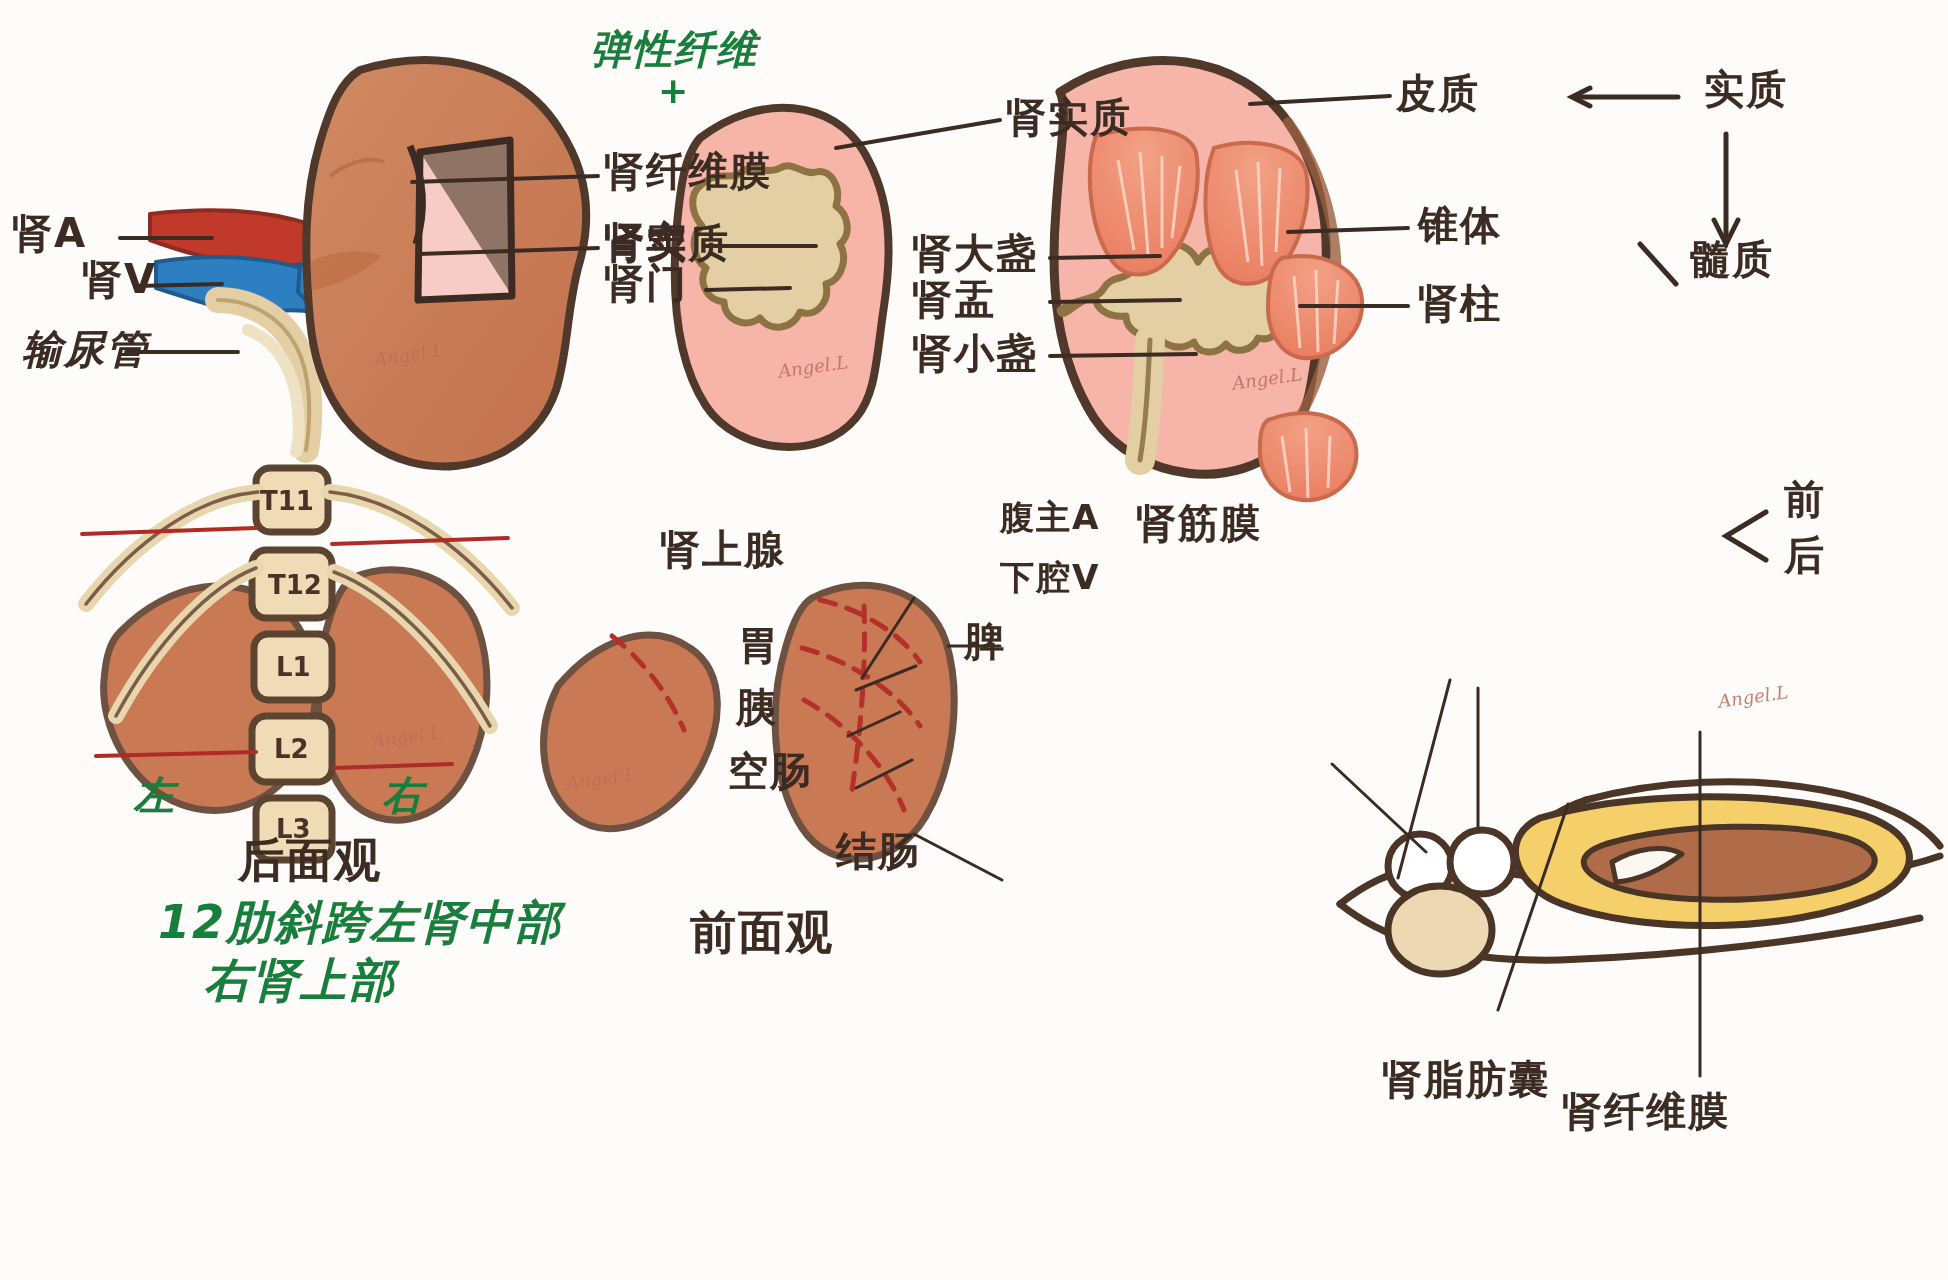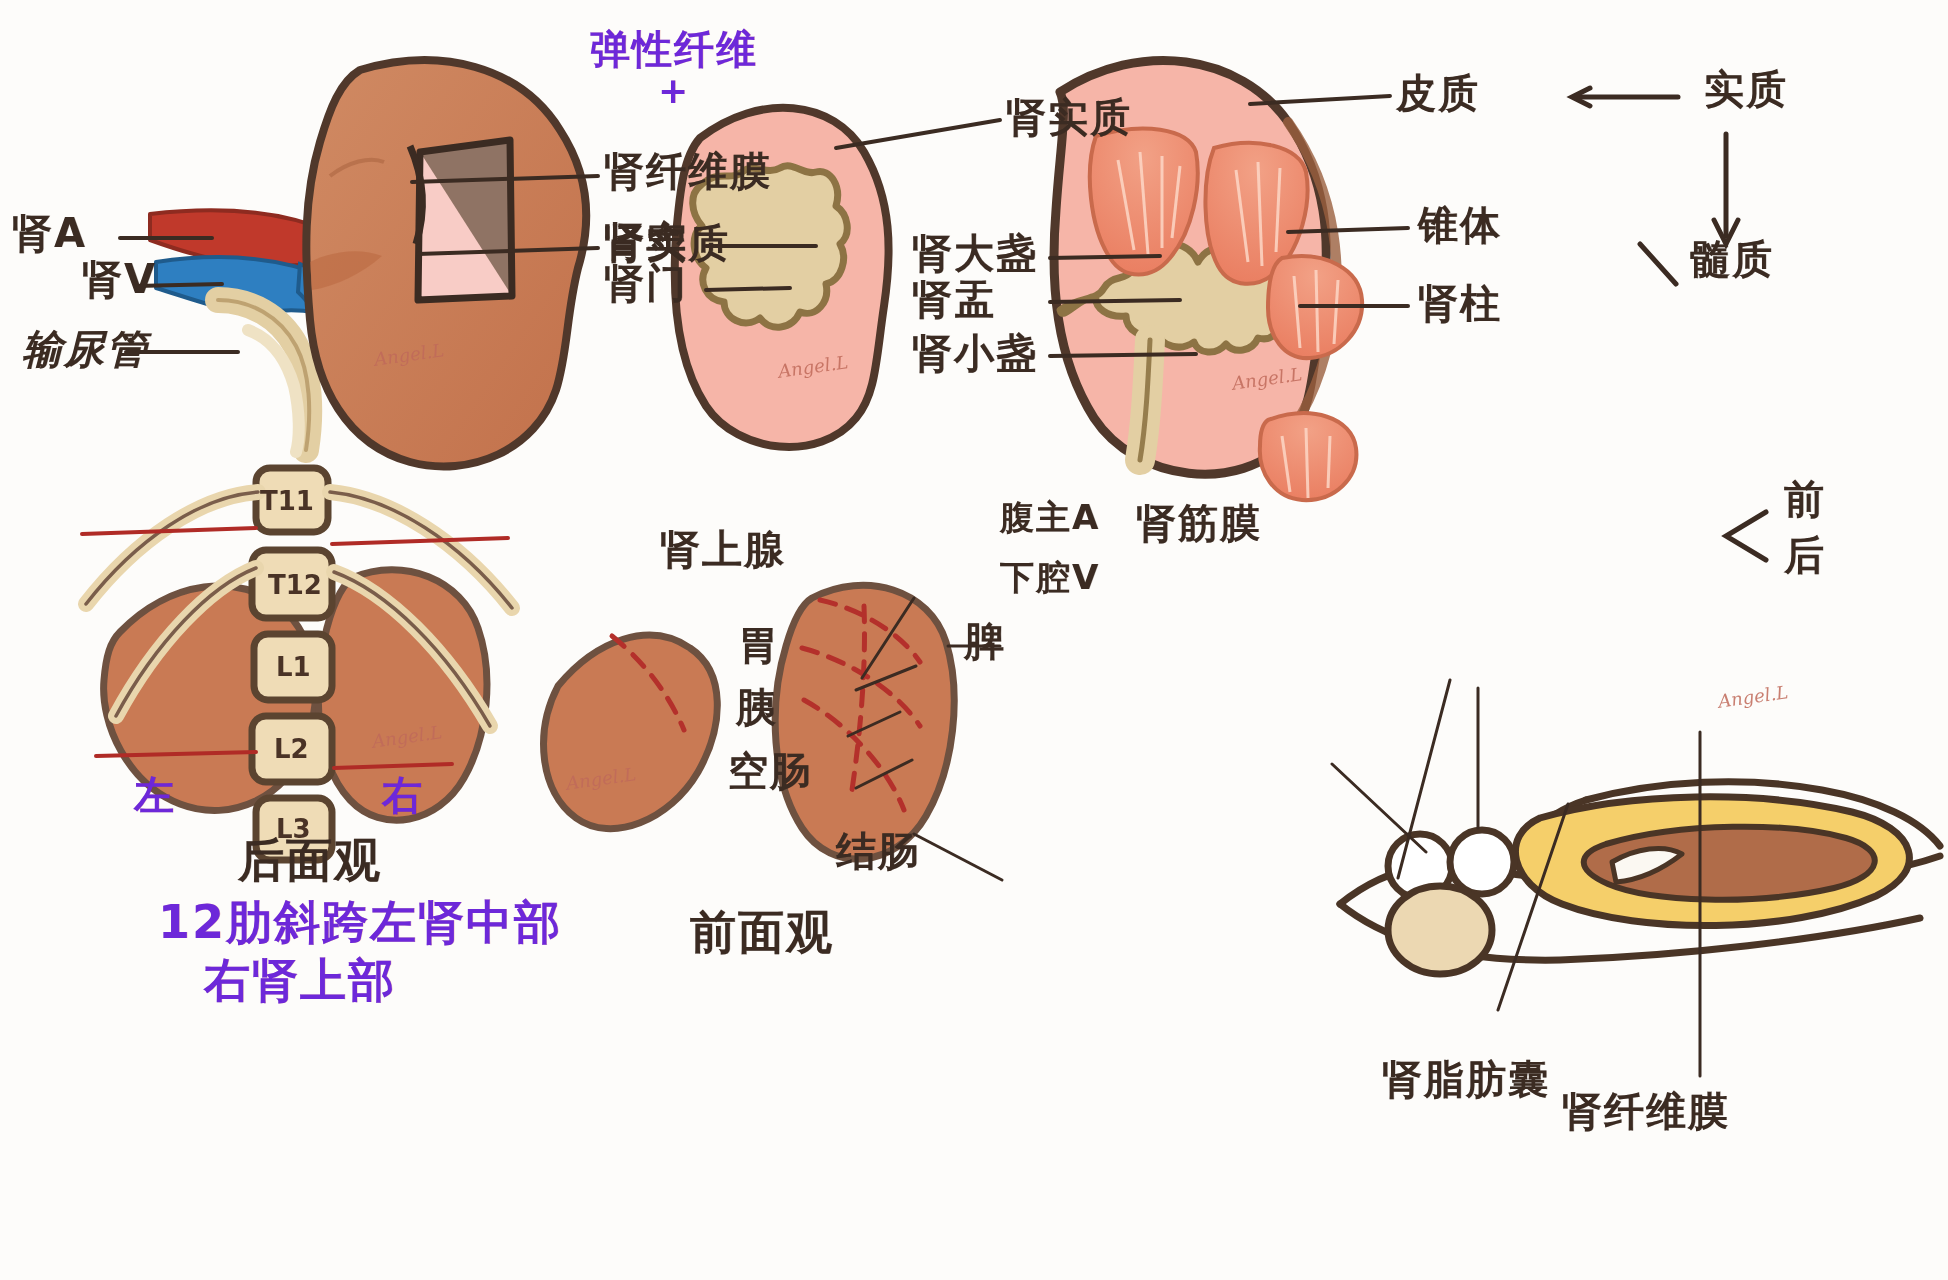--- a/index.html
+++ b/index.html
@@ -19,22 +19,23 @@
     position: absolute;
     color: #3b2b22;
     font-size: 40px;
     line-height: 1.05;
     letter-spacing: 2px;
     white-space: pre;
     font-weight: 600;
     text-shadow: 0.6px 0.4px 0 rgba(59,43,34,0.35);
   }
   .lbl.red {
-    color: #6d28d9;
+    color: #15803d;
     text-shadow: 0.6px 0.4px 0 rgba(184,31,31,0.30);
+    font-style: italic;
   }
   .lbl.small { font-size: 34px; }
   .lbl.big   { font-size: 46px; }
   .sig {
     position: absolute;
     color: #c06a5a;
     font-size: 18px;
     font-style: italic;
     font-family: "DejaVu Serif", serif;
     transform: rotate(-8deg);

